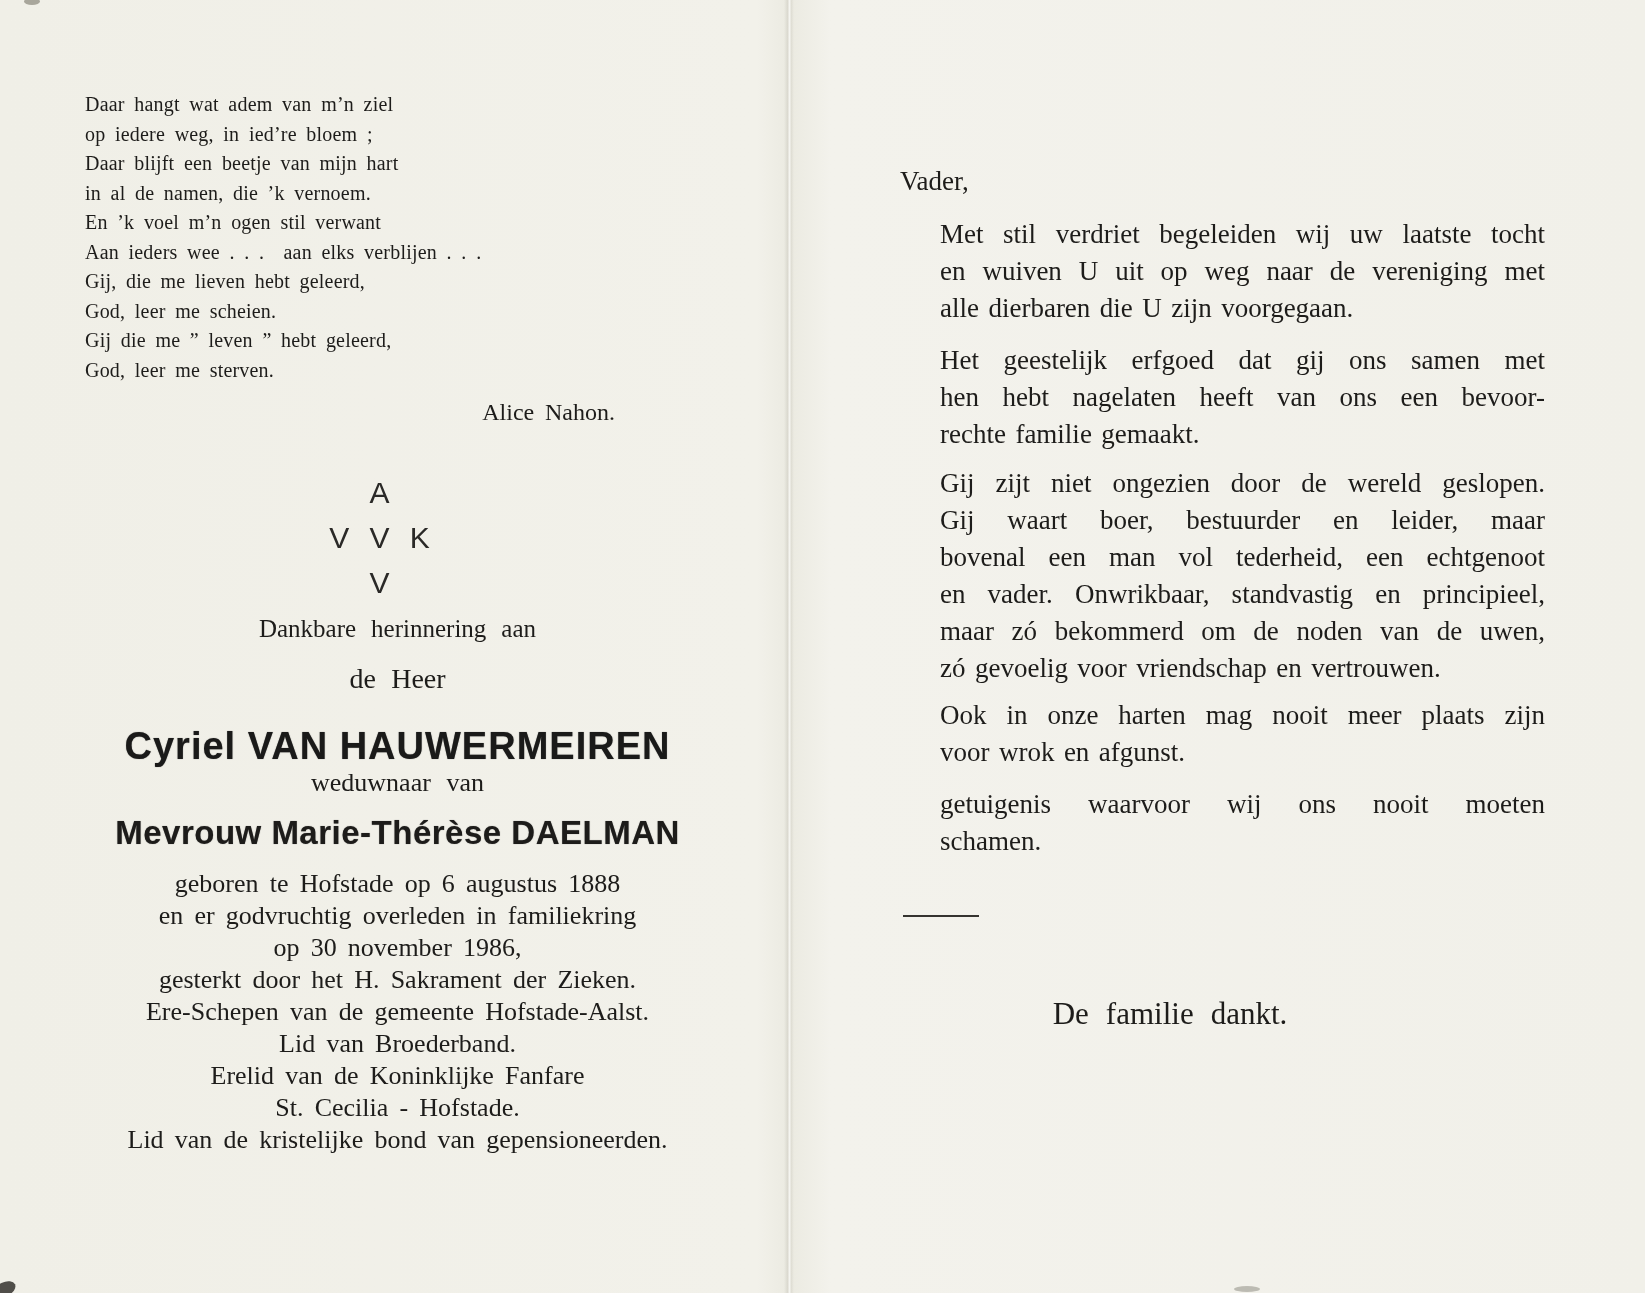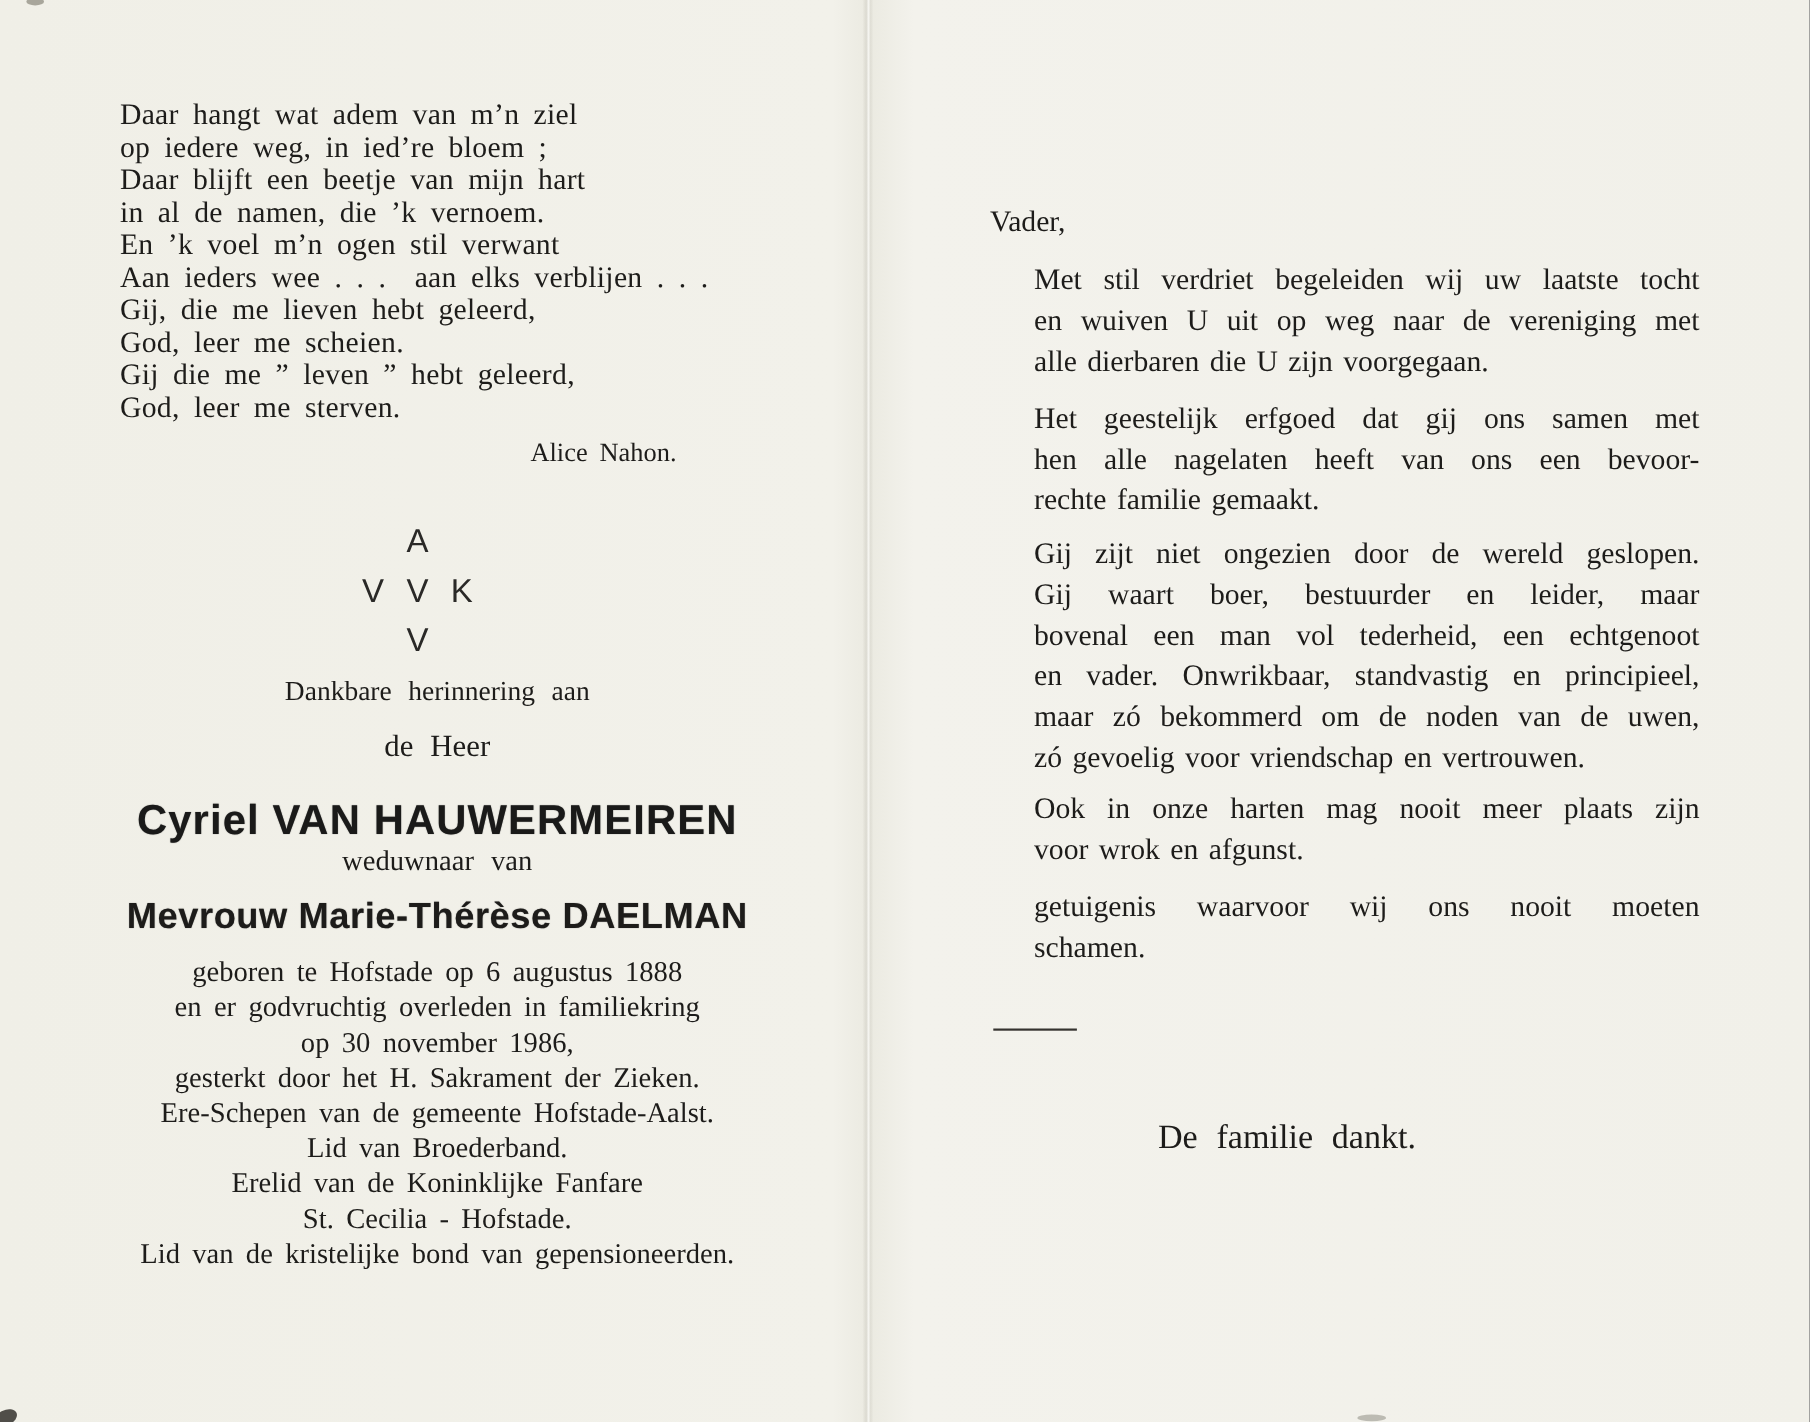--- a/index.html
+++ b/index.html
@@ -18,24 +18,24 @@
     background:linear-gradient(90deg,rgba(120,115,100,0) 0%,rgba(120,115,100,.14) 35%,rgba(255,255,255,.5) 55%,rgba(120,115,100,.10) 75%,rgba(120,115,100,0) 100%);
     pointer-events:none;
   }
   .speck{position:absolute;border-radius:50%;}
   .speck.s1{left:24px;top:-2px;width:16px;height:7px;background:rgba(110,105,92,.55);}
   .speck.s2{left:-6px;top:1282px;width:22px;height:14px;background:rgba(40,38,34,.8);transform:rotate(-25deg);}
   .speck.s3{left:1234px;top:1286px;width:26px;height:6px;background:rgba(90,86,75,.35);}
 
   .page{position:absolute;}
   .page.left{left:85px;top:90px;width:625px;}
-  .page.right{left:900px;top:184px;width:645px;}
+  .page.right{left:900px;top:164px;width:645px;}
 
   
-  .poem{font-size:27px;line-height:29.5px;word-spacing:.22em;letter-spacing:.01em;margin-left:24px;}
+  .poem{font-size:20px;line-height:29.5px;word-spacing:.22em;letter-spacing:.01em;}
   .poem .pl{white-space:pre;}
   .attrib{margin-top:14px;text-align:right;padding-right:95px;font-size:24px;word-spacing:.2em;}
   .cross{margin-top:44px;text-align:center;transform:translateX(-18px);
          font-family:"Liberation Sans","DejaVu Sans",sans-serif;
          font-size:30px;line-height:45px;color:#2a2927;}
   .cross .mid{word-spacing:12px;}
   .intro1{margin-top:10px;text-align:center;font-size:25px;word-spacing:.35em;}
   .intro2{margin-top:20px;text-align:center;font-size:28px;word-spacing:.3em;}
   .name{margin-top:30px;text-align:center;
         font-family:"Liberation Sans","DejaVu Sans",sans-serif;
@@ -113,21 +113,21 @@
     <div class="salut">Vader,</div>
 
     <div class="para mt1">
       <div class="line just">Met stil verdriet begeleiden wij uw laatste tocht</div>
       <div class="line just">en wuiven U uit op weg naar de vereniging met</div>
       <div class="line">alle dierbaren die U zijn voorgegaan.</div>
     </div>
 
     <div class="para mt2">
       <div class="line just">Het geestelijk erfgoed dat gij ons samen met</div>
-      <div class="line just">hen alle nagelaten heeft van ons een bevoor-</div>
+      <div class="line just">hen hebt nagelaten heeft van ons een bevoor-</div>
       <div class="line">rechte familie gemaakt.</div>
     </div>
 
     <div class="para mt3">
       <div class="line just">Gij zijt niet ongezien door de wereld geslopen.</div>
       <div class="line just">Gij waart boer, bestuurder en leider, maar</div>
       <div class="line just">bovenal een man vol tederheid, een echtgenoot</div>
       <div class="line just">en vader. Onwrikbaar, standvastig en principieel,</div>
       <div class="line just">maar zó bekommerd om de noden van de uwen,</div>
       <div class="line">zó gevoelig voor vriendschap en vertrouwen.</div>

